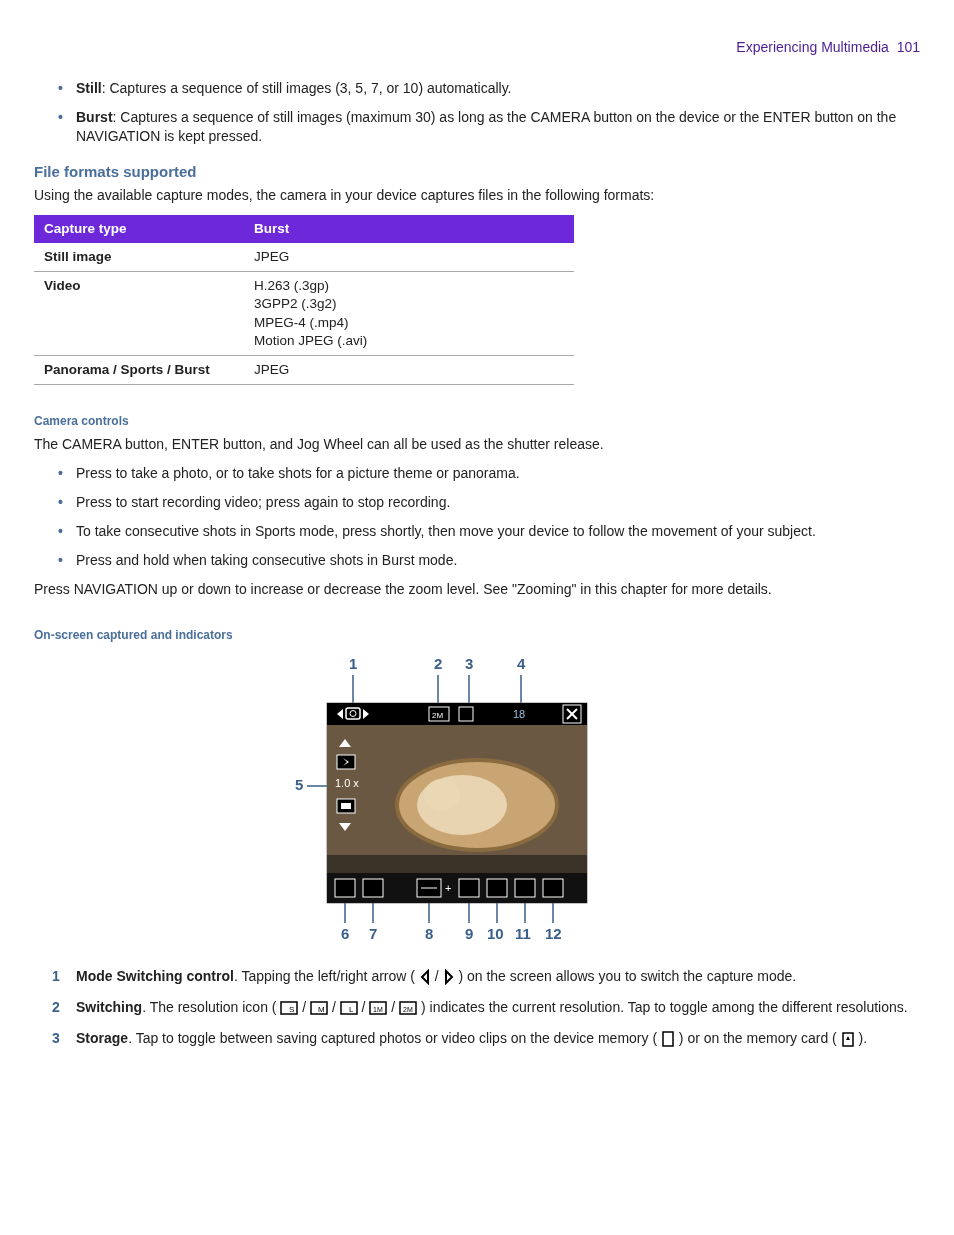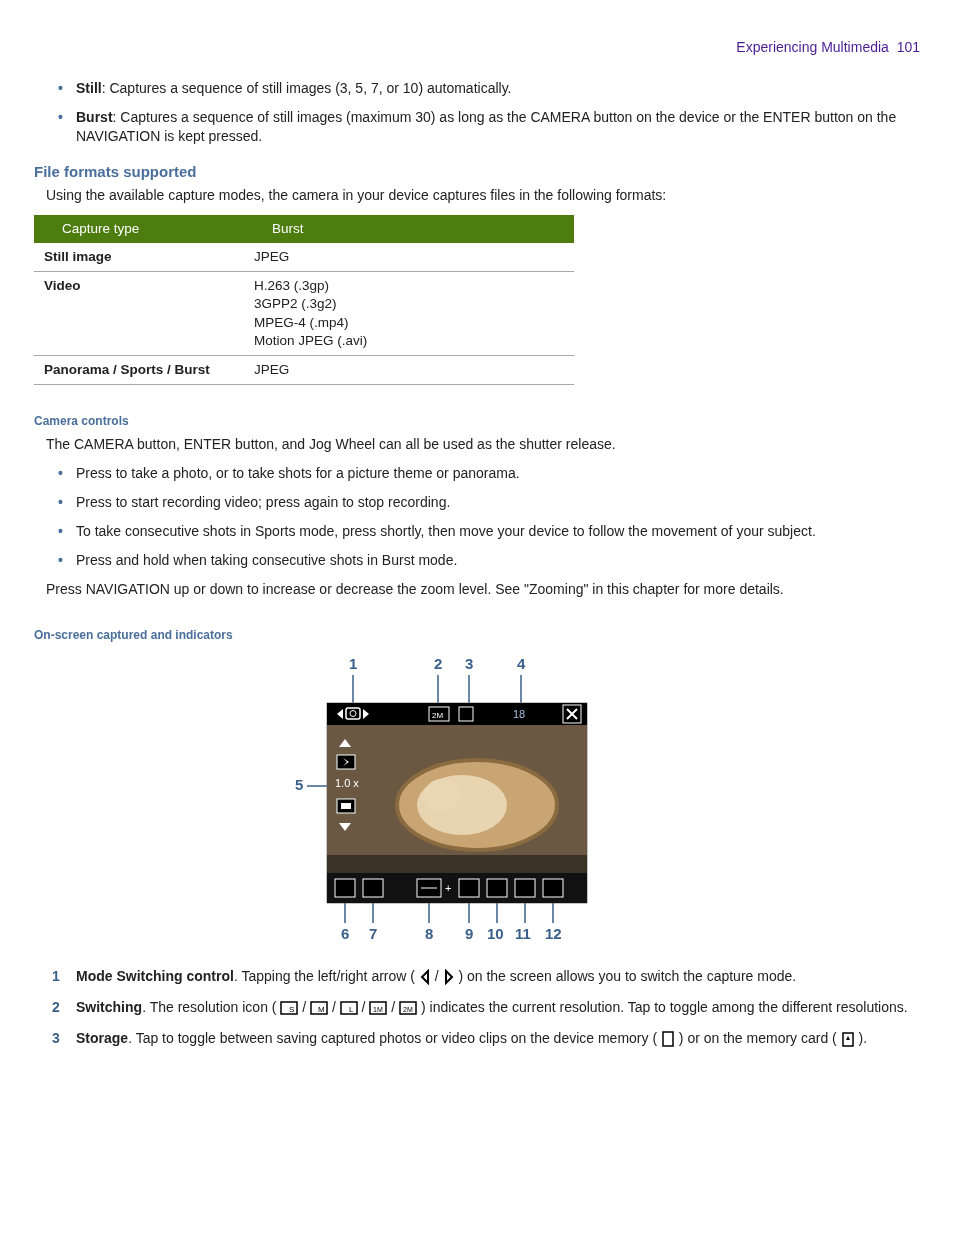--- a/index.html
+++ b/index.html
@@ -43,34 +43,34 @@
     margin-bottom: 6px;
   }
   h3.subsection {
     color: #4a6f9b;
     font-size: 15px;
     font-weight: bold;
     margin-top: 16px;
     margin-bottom: 4px;
   }
   p.body {
-    margin: 4px 0 10px 12px;
+    margin: 4px 0 10px 0;
   }
   table.formats {
     border-collapse: collapse;
     width: 540px;
     margin-top: 8px;
     font-size: 13.5px;
   }
   table.formats thead th {
-    background: #4d7c0f;
+    background: #6d28d9;
     color: #fff;
     text-align: left;
-    padding: 5px 28px;
-    font-weight: normal;
+    padding: 5px 10px;
+    font-weight: bold;
   }
   table.formats tbody td {
     padding: 5px 10px;
     border-bottom: 1px solid #aaa;
     vertical-align: top;
   }
   table.formats tbody td:first-child {
     font-weight: bold;
     width: 190px;
   }

